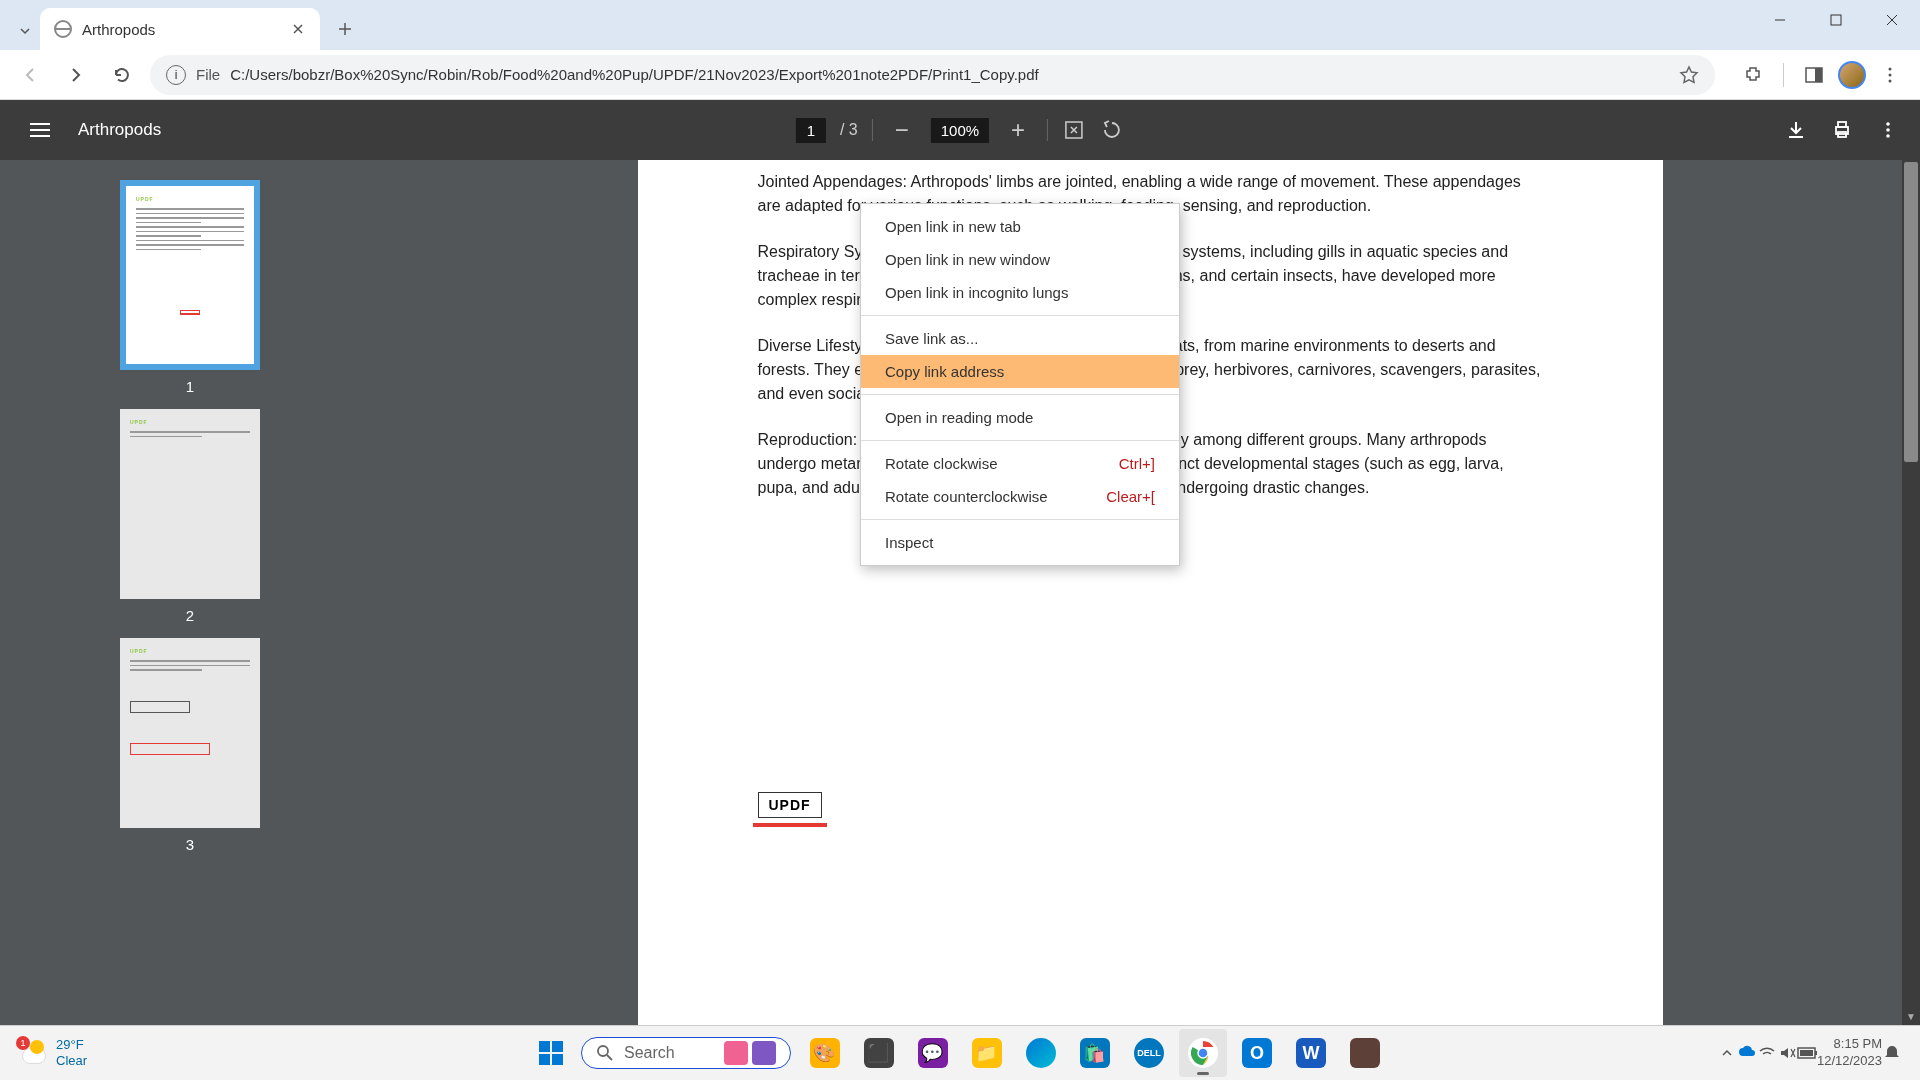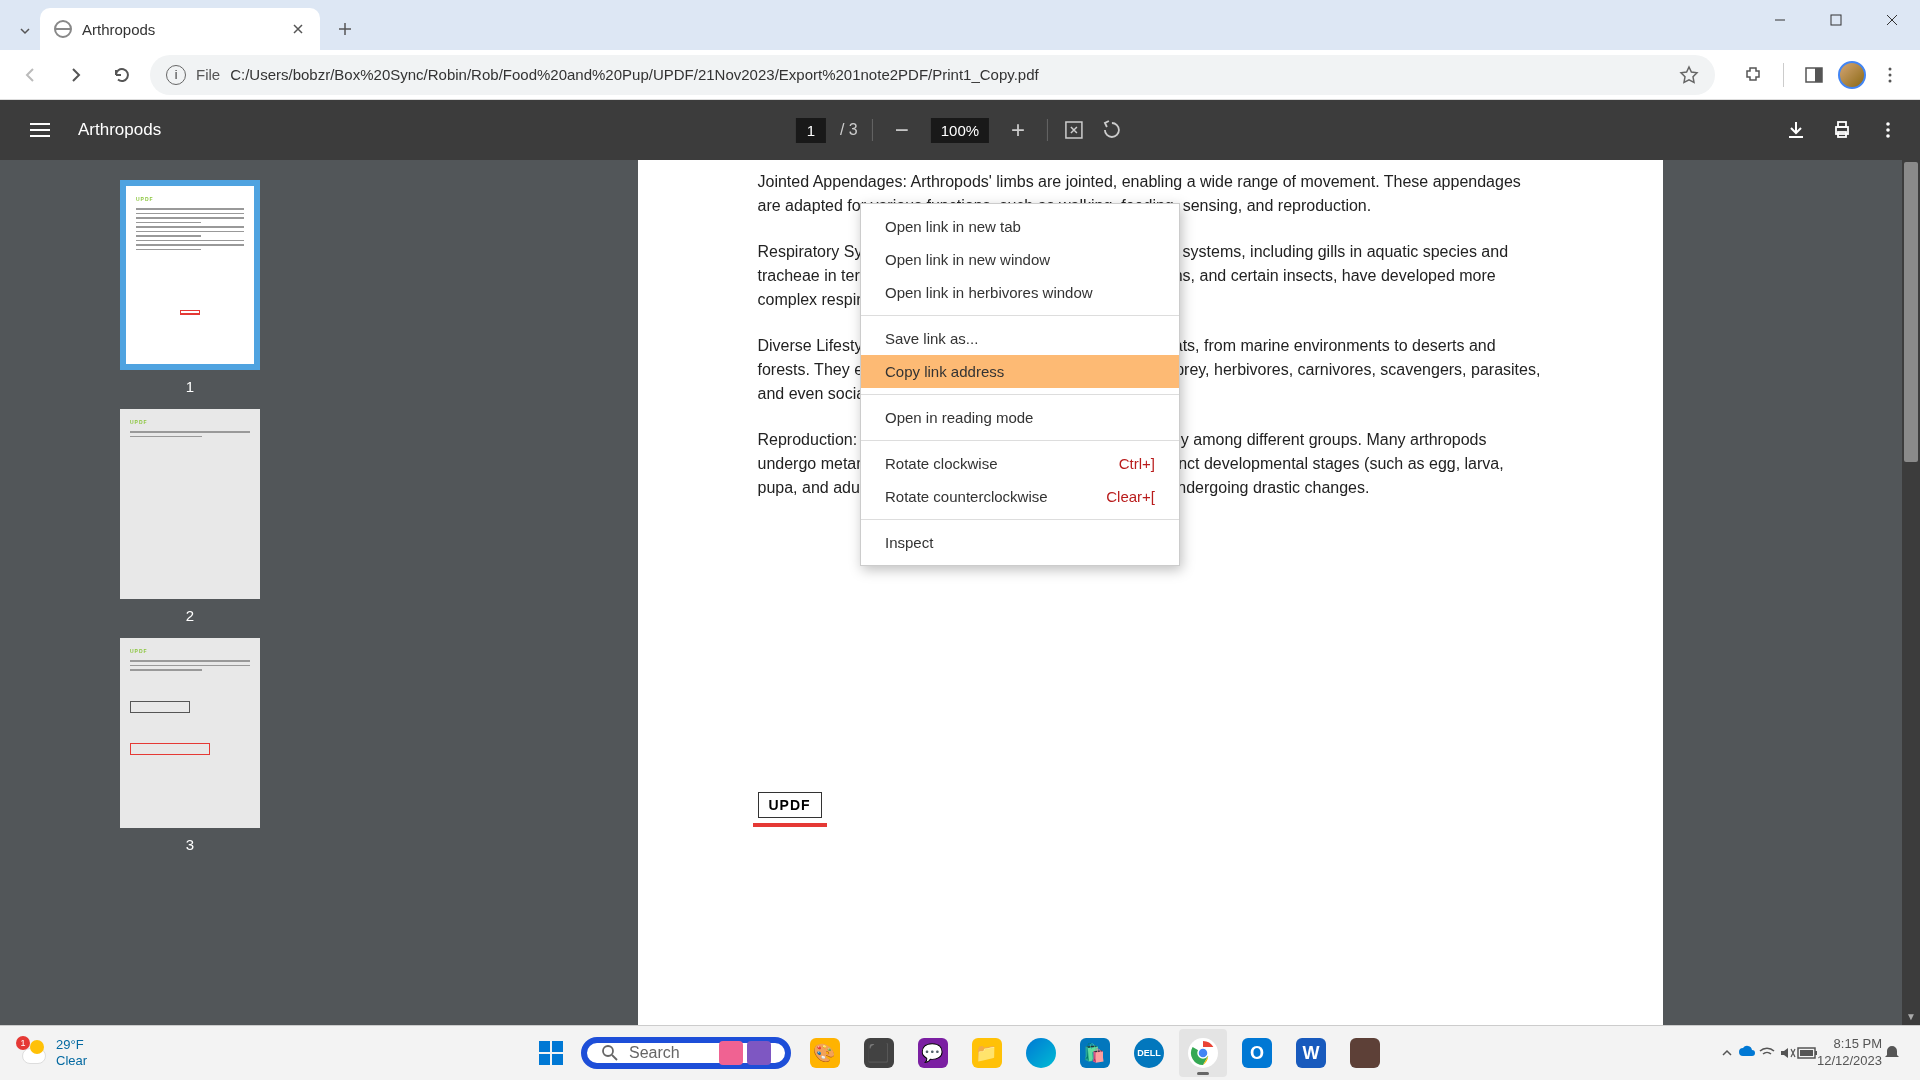--- a/index.html
+++ b/index.html
@@ -80,21 +80,21 @@
 .weather { display: flex; align-items: center; gap: 8px; }
 .weather-icon { width: 30px; height: 30px; position: relative; }
 .weather-icon::before { content: ''; position: absolute; width: 22px; height: 14px; background: #fff; border-radius: 10px; bottom: 4px; left: 4px; border: 1px solid #ddd; }
 .weather-icon::after { content: ''; position: absolute; width: 14px; height: 14px; background: #ffc107; border-radius: 50%; top: 2px; right: 4px; }
 .weather-badge { position: absolute; top: -2px; left: -2px; width: 14px; height: 14px; background: #e53935; border-radius: 50%; color: #fff; font-size: 9px; display: flex; align-items: center; justify-content: center; z-index: 2; }
 .weather-txt { font-size: 13px; color: #0369a1; line-height: 1.2; }
 .taskbar-center { position: absolute; left: 50%; transform: translateX(-50%); display: flex; align-items: center; gap: 10px; }
 .start-btn { width: 40px; height: 40px; display: flex; align-items: center; justify-content: center; cursor: pointer; }
 .win-logo { display: grid; grid-template-columns: 1fr 1fr; gap: 2px; width: 24px; height: 24px; }
 .win-logo span { background: #0078d4; }
-.search-box { width: 210px; height: 32px; background: #fff; border: 6px solid #1d4ed8; border-radius: 20px; display: flex; align-items: center; padding: 0 14px; gap: 10px; color: #666; }
+.search-box { width: 210px; height: 32px; background: #fff; border: 1px solid #1d4ed8; border-radius: 20px; display: flex; align-items: center; padding: 0 14px; gap: 10px; color: #666; }
 .search-extras { display: flex; gap: 4px; margin-left: auto; }
 .extras-icon { width: 24px; height: 24px; border-radius: 4px; }
 .task-icons { display: flex; gap: 6px; }
 .task-app { width: 48px; height: 48px; display: flex; align-items: center; justify-content: center; cursor: pointer; border-radius: 4px; position: relative; }
 .task-app.active { background: rgba(0,0,0,0.06); }
 .task-app.active::after { content: ''; position: absolute; bottom: 2px; left: 18px; right: 18px; height: 3px; background: #666; border-radius: 2px; }
 .app-ico { width: 30px; height: 30px; border-radius: 6px; display: flex; align-items: center; justify-content: center; color: #fff; font-size: 18px; font-weight: bold; }
 .tray { margin-left: auto; display: flex; align-items: center; color: #555; }
 .tray-icon { width: 20px; height: 20px; cursor: pointer; display: flex; align-items: center; justify-content: center; }
 .datetime { text-align: right; font-size: 13px; line-height: 1.3; }
@@ -317,21 +317,21 @@
 </div>
 
 <div class="context-menu">
   <div class="menu-item">
       <span>Open link in new tab</span>
     </div>
   <div class="menu-item">
       <span>Open link in new window</span>
     </div>
   <div class="menu-item">
-      <span>Open link in herbivores window</span>
+      <span>Open link in incognito lungs</span>
     </div>
   <div class="menu-sep"></div>
   <div class="menu-item">
       <span>Save link as...</span>
     </div>
   <div class="menu-item hover">
       <span>Copy link address</span>
     </div>
   <div class="menu-sep"></div>
   <div class="menu-item">

